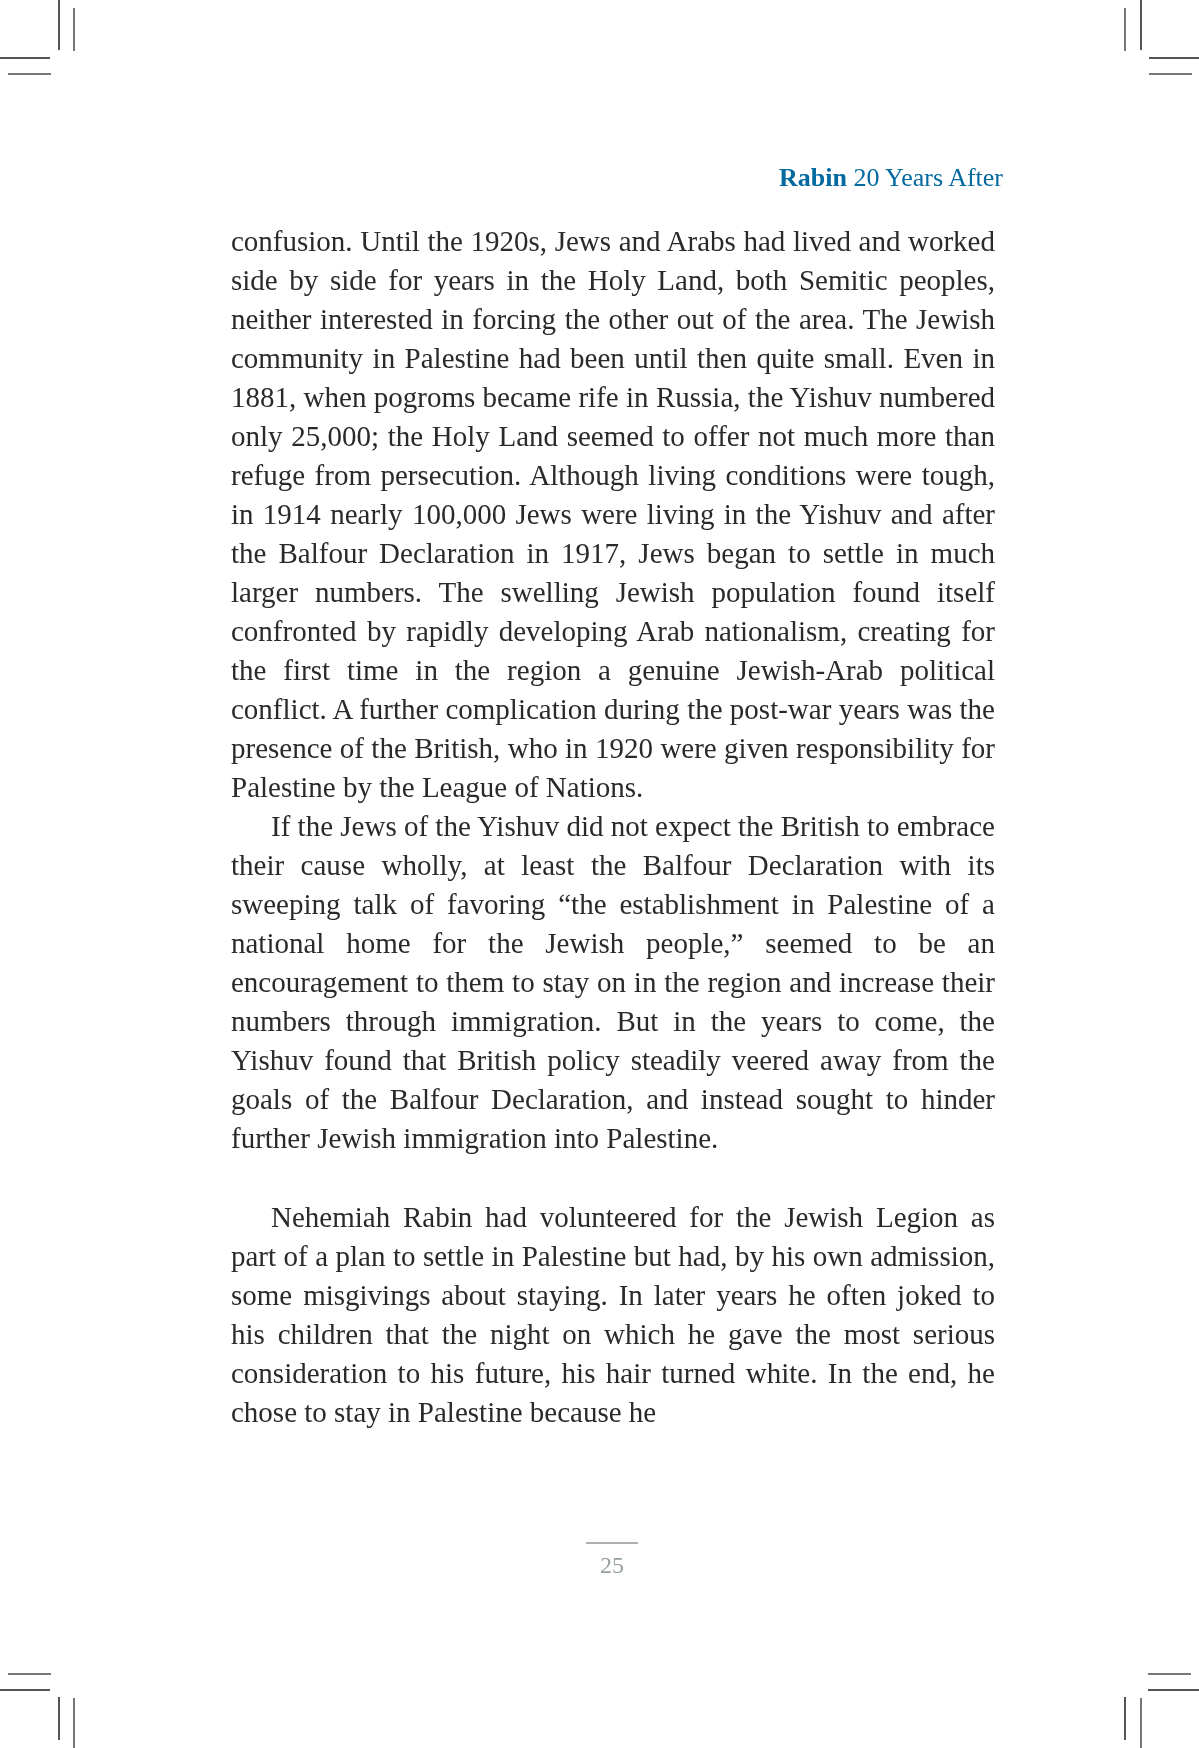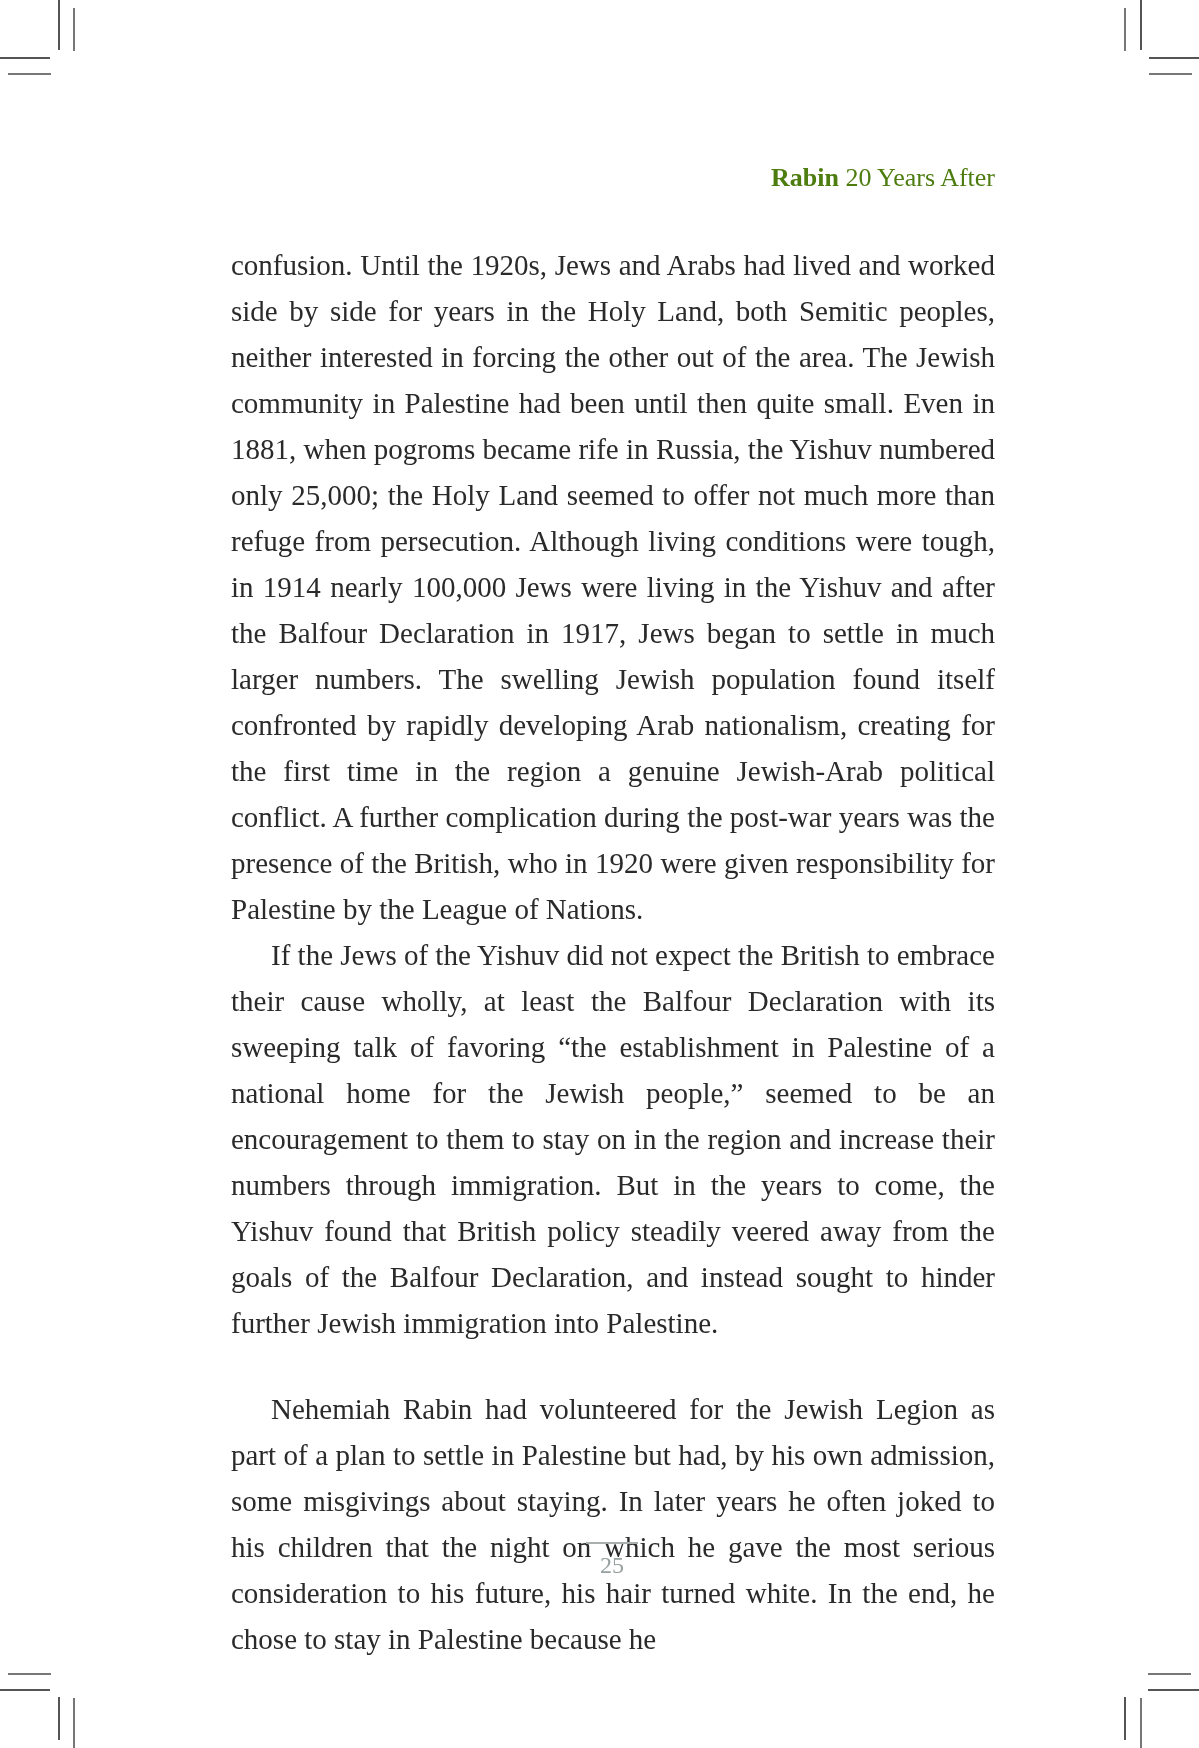--- a/index.html
+++ b/index.html
@@ -1,20 +1,20 @@
 <!DOCTYPE html>
 <html><head>
 <meta charset="utf-8">
 <style>
   html,body{margin:0;padding:0;background:#fff;}
   body{width:1199px;height:1748px;position:relative;overflow:hidden;font-family:"Liberation Serif","DejaVu Serif",serif;}
   .mark{position:absolute;background:#555;}
-  .header{position:absolute;right:204px;top:163px;font-size:26px;color:#4d7c0f;white-space:nowrap;}
+  .header{position:absolute;right:196px;top:163px;font-size:26px;color:#0369a1;white-space:nowrap;}
   .header b{font-weight:bold;}
-  .body{position:absolute;left:231px;width:764px;top:222px;font-size:29px;line-height:46px;color:#2a2a2a;text-align:justify;margin-top:20px;}
+  .body{position:absolute;left:231px;width:764px;top:222px;font-size:29px;line-height:39px;color:#2a2a2a;text-align:justify;}
   .body p{margin:0;}
   .body p.indent{text-indent:40px;}
   .body p.gap{margin-top:40px;}
   .pageno{position:absolute;left:586px;width:52px;top:1542px;text-align:center;font-size:24px;color:#97a0a0;border-top:2px solid #aab0b0;padding-top:8px;}
 </style>
 </head>
 <body>
 
 <div class="mark" style="left:58px;top:0;width:2px;height:50px;"></div>
 <div class="mark" style="left:73px;top:8px;width:2px;height:43px;background:#777;"></div>

